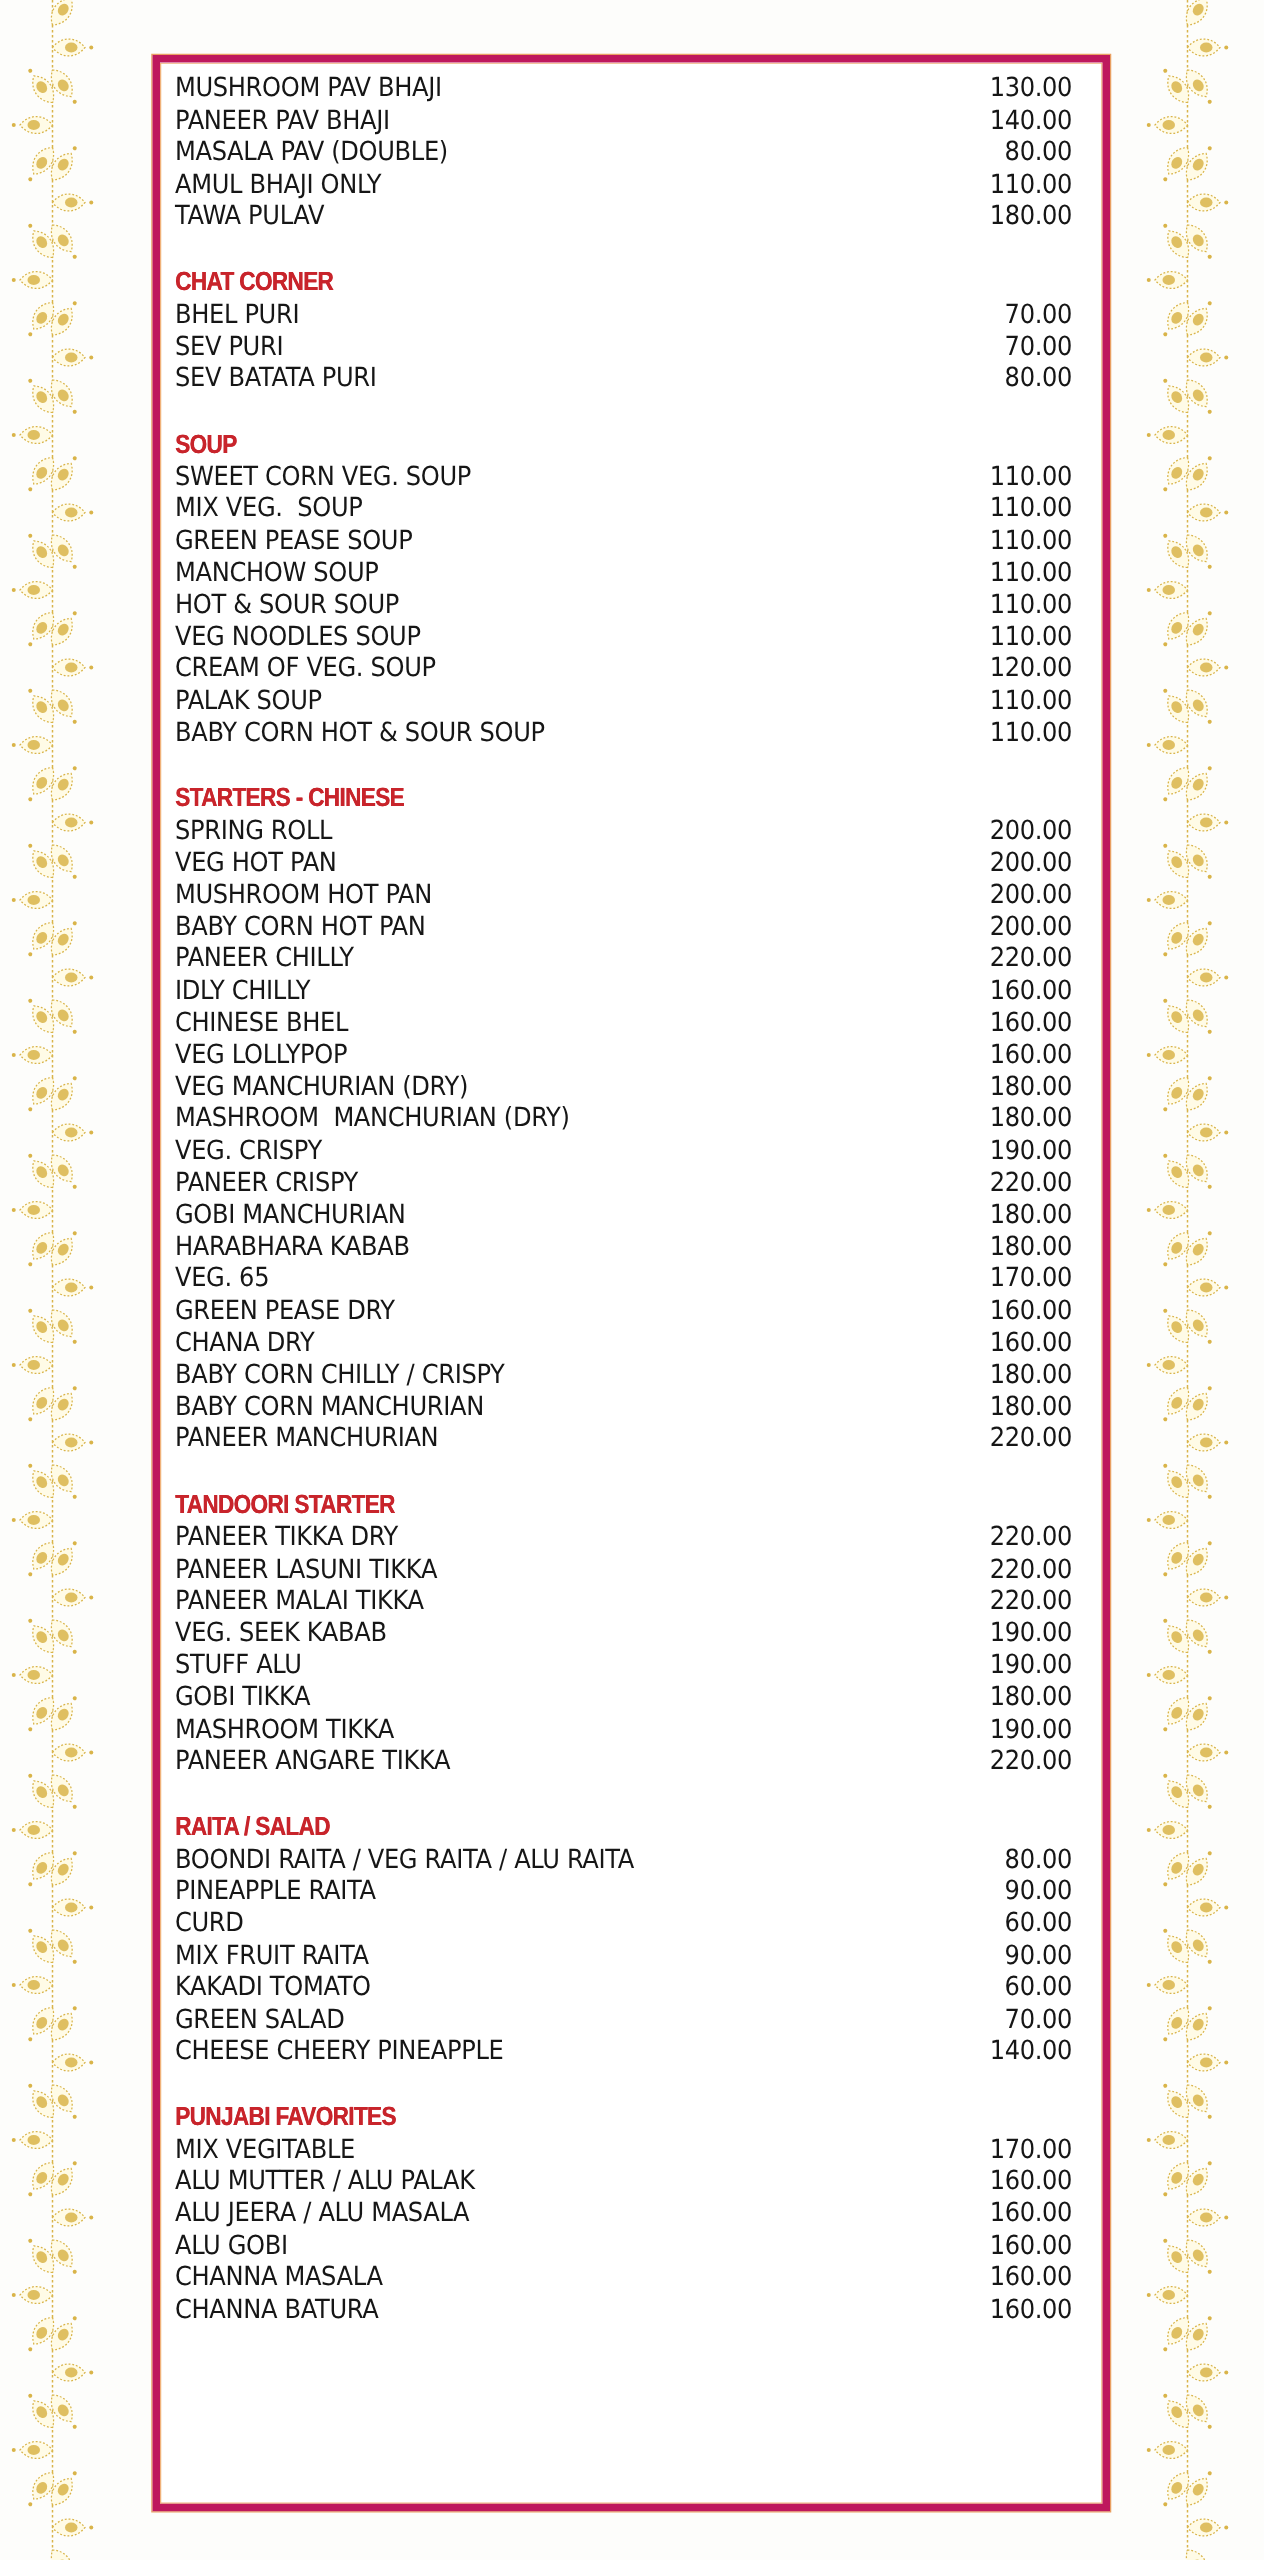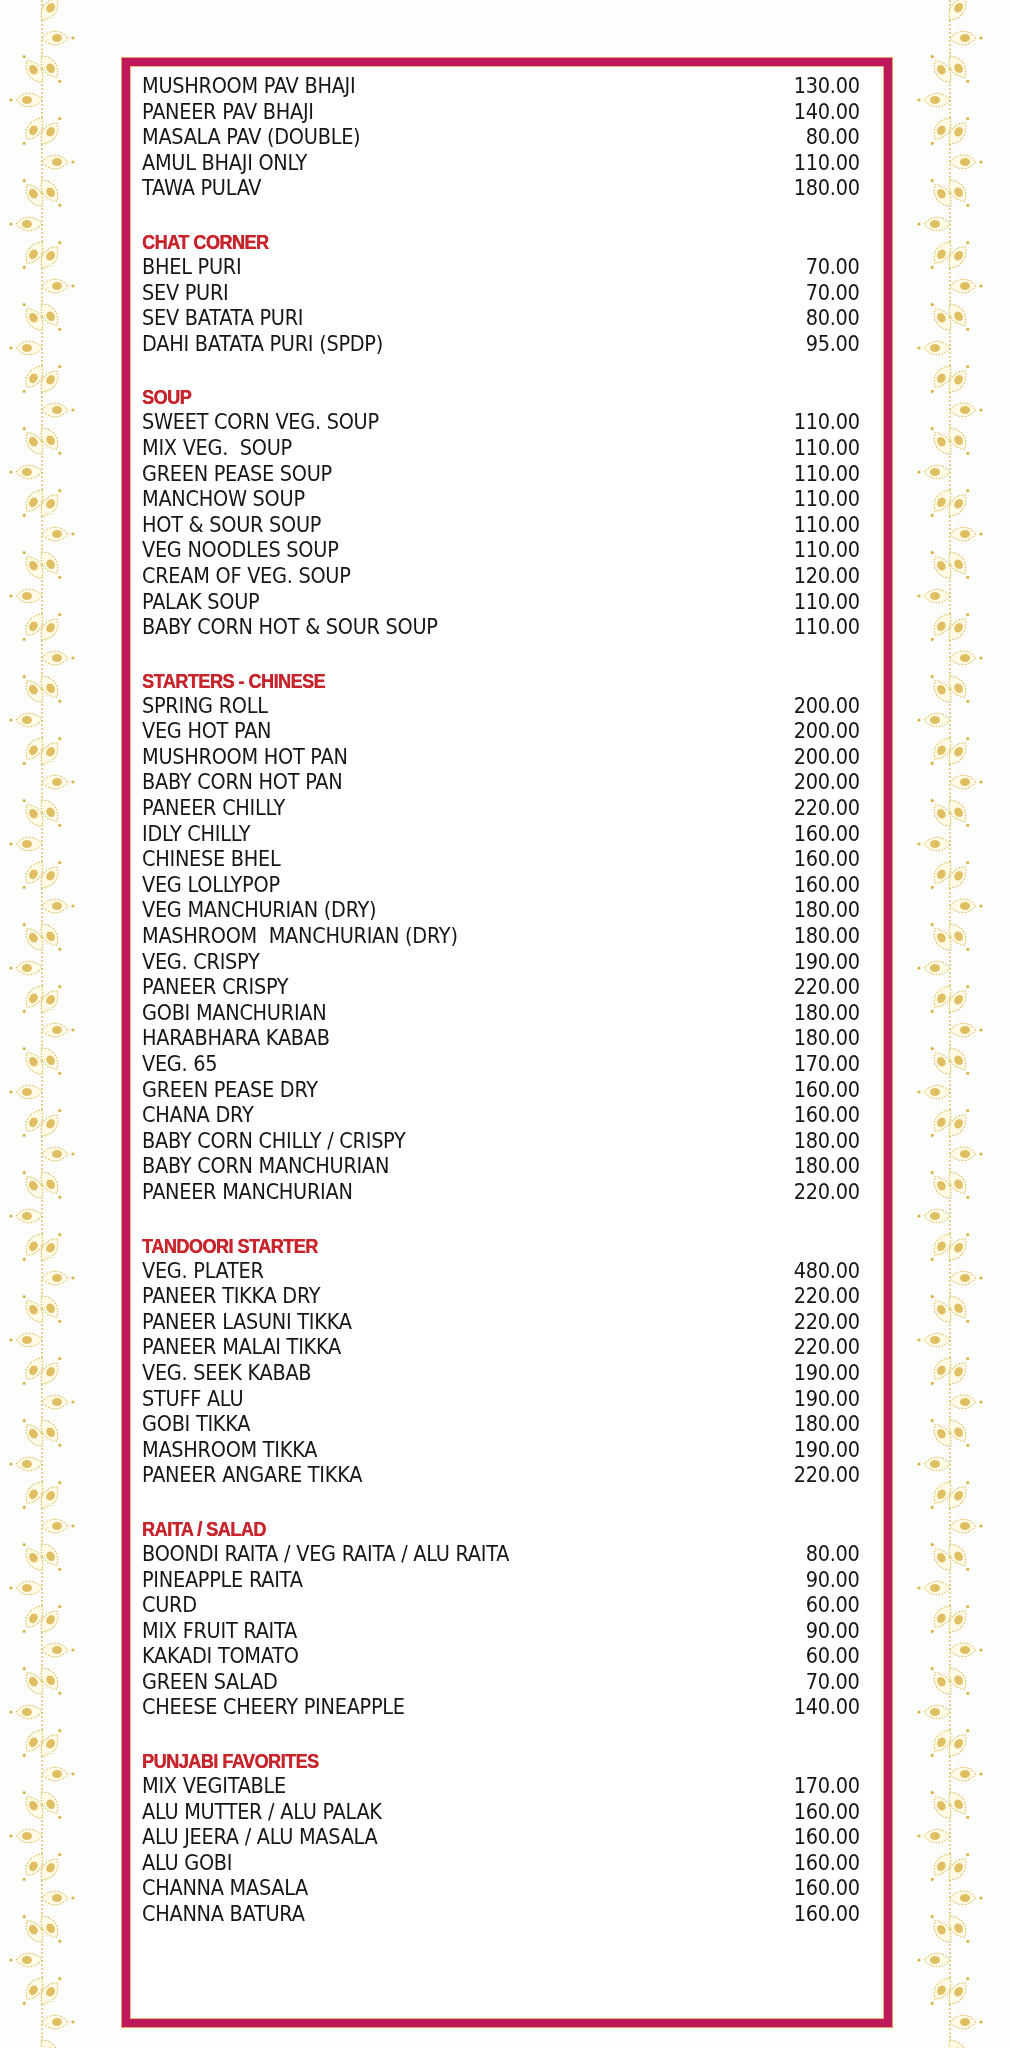--- a/index.html
+++ b/index.html
@@ -5,23 +5,23 @@
   html, body { margin: 0; padding: 0; }
   body {
     width: 1011px; height: 2048px; overflow: hidden;
     background: #fdfdfb; position: relative;
     font-family: "DejaVu Sans", sans-serif;
   }
   .vine { position: absolute; top: 0; width: 110px; height: 2048px; }
   .vine.left { left: -12px; }
   .vine.right { left: 896px; }
   .menu-box {
-    position: absolute; left: 122px; top: 58px;
+    position: absolute; left: 122px; top: 44px;
     width: 736px; height: 1945px;
-    border: 8px solid #be185d;
+    border: 6px solid #be185d;
     box-shadow: inset 0 0 0 1px #f0b27a, 0 0 0 1px #e9a062;
     background: #ffffff;
     padding: 8px 6px 0 12px; box-sizing: content-box;
   }
   .menu-inner { width: 718px; }
   .section { margin-bottom: 27px; }
   .section:last-child { margin-bottom: 17px; }
   .section-title {
     font-family: "Liberation Sans", sans-serif; font-weight: bold;
     color: #c8242b; font-size: 21px; line-height: 26px; height: 26px;
@@ -1068,24 +1068,20 @@
           <span class="price">70.00</span>
         </div>
         <div class="row">
           <span class="name">SEV PURI</span>
           <span class="price">70.00</span>
         </div>
         <div class="row">
           <span class="name">SEV BATATA PURI</span>
           <span class="price">80.00</span>
         </div>
-        <div class="row">
-          <span class="name">DAHI BATATA PURI (SPDP)</span>
-          <span class="price">95.00</span>
-        </div>
       </div>
       <div class="section">
         <div class="section-title">SOUP</div>
         <div class="row">
           <span class="name">SWEET CORN VEG. SOUP</span>
           <span class="price">110.00</span>
         </div>
         <div class="row">
           <span class="name">MIX VEG.  SOUP</span>
           <span class="price">110.00</span>
@@ -1197,24 +1193,20 @@
           <span class="name">BABY CORN MANCHURIAN</span>
           <span class="price">180.00</span>
         </div>
         <div class="row">
           <span class="name">PANEER MANCHURIAN</span>
           <span class="price">220.00</span>
         </div>
       </div>
       <div class="section">
         <div class="section-title">TANDOORI STARTER</div>
-        <div class="row">
-          <span class="name">VEG. PLATER</span>
-          <span class="price">480.00</span>
-        </div>
         <div class="row">
           <span class="name">PANEER TIKKA DRY</span>
           <span class="price">220.00</span>
         </div>
         <div class="row">
           <span class="name">PANEER LASUNI TIKKA</span>
           <span class="price">220.00</span>
         </div>
         <div class="row">
           <span class="name">PANEER MALAI TIKKA</span>

